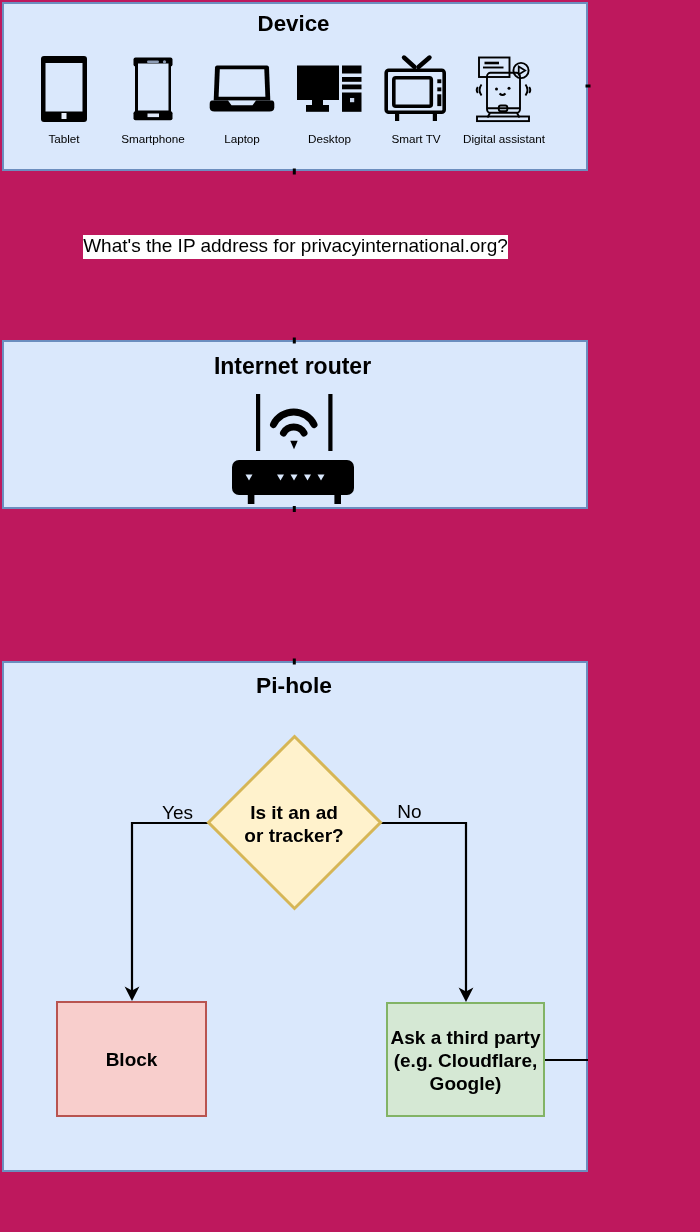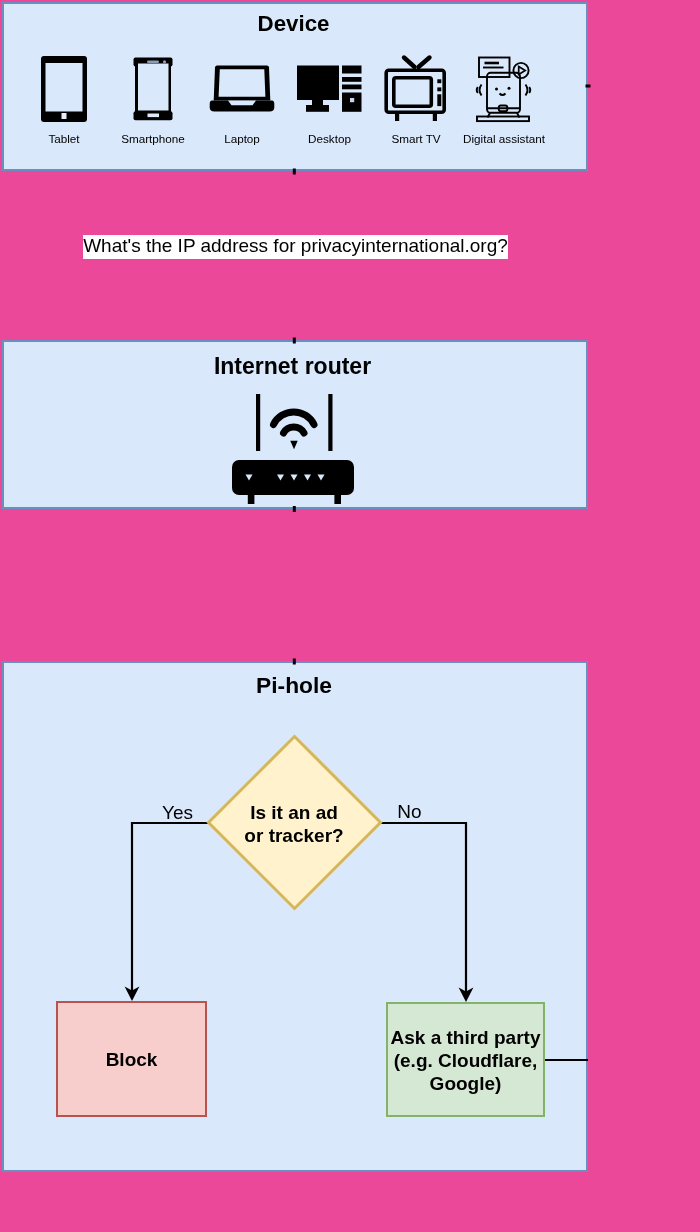--- a/index.html
+++ b/index.html
@@ -1,16 +1,16 @@
 <!DOCTYPE html>
 <html><head>
 <meta charset="utf-8">
 <style>
   html,body{margin:0;padding:0;background:#000;}
-  #c{position:relative;width:700px;height:1232px;background:#ec4899;overflow:hidden;}
+  #c{position:relative;width:700px;height:1232px;background:#be185d;overflow:hidden;}
   svg{position:absolute;top:0;left:0;}
   text{font-family:"Liberation Sans", sans-serif;fill:#000;}
 </style>
 </head>
 <body>
 <div id="c">
 <svg width="700" height="1232" viewBox="0 0 700 1232">
 
   <rect x="3" y="3" width="584" height="167" fill="#dae8fc" stroke="#6c8ebf" stroke-width="2"></rect>
   <rect x="3" y="341" width="584" height="167" fill="#dae8fc" stroke="#6c8ebf" stroke-width="2"></rect>

